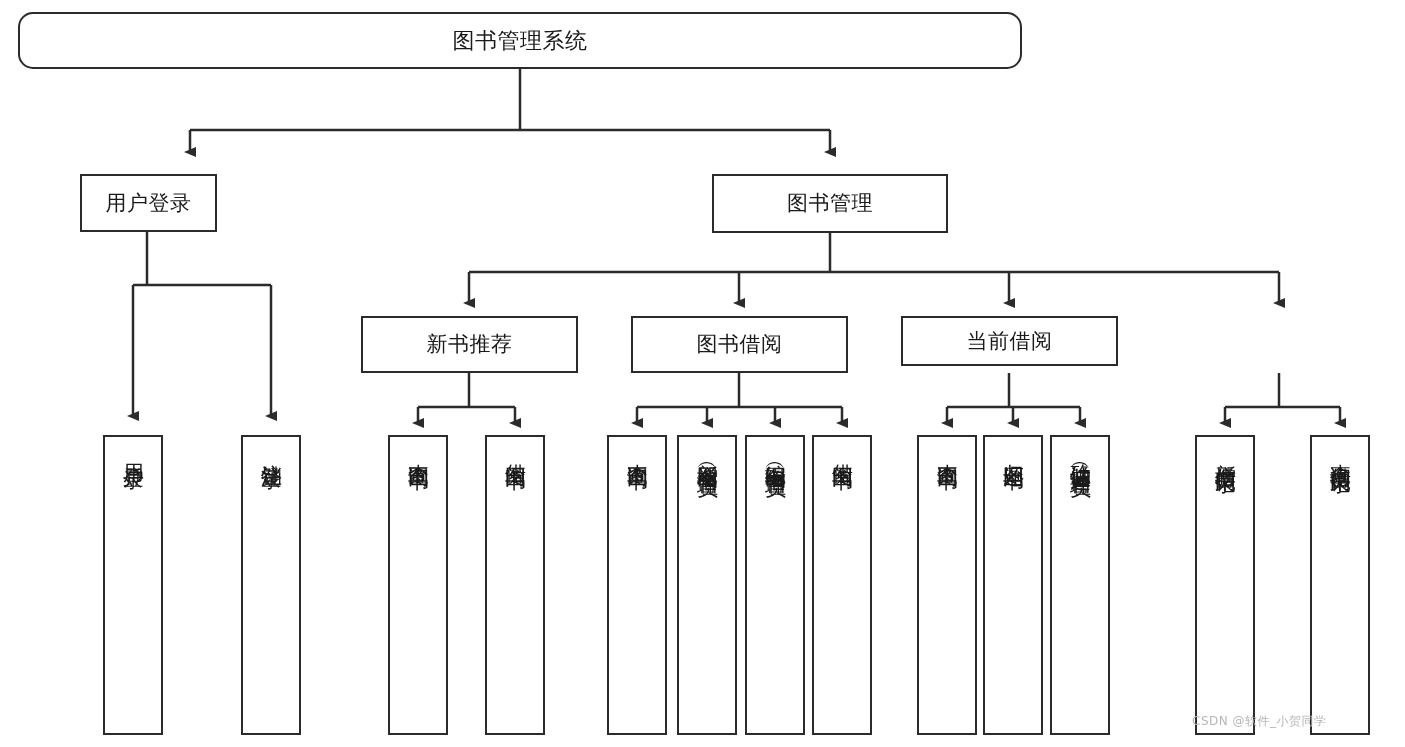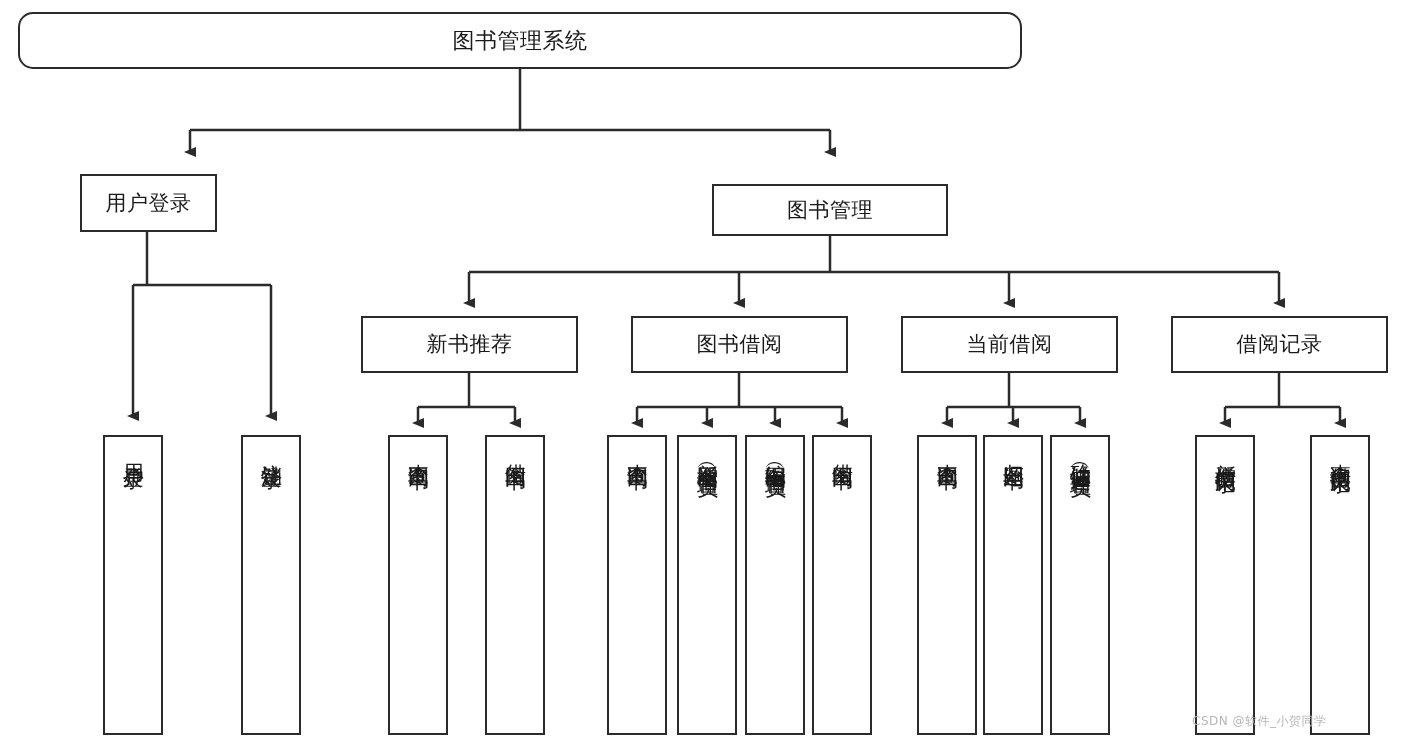--- a/index.html
+++ b/index.html
@@ -125,35 +125,32 @@
     </g>
   </svg>
 
   <div class="node root horizontal" style="left:18px; top:12px; width:1004px; height:57px;border-radius:15px;">
     <span class="node-label">图书管理系统</span>
   </div>
 
   <div class="node horizontal" style="left:80px; top:174px; width:137px; height:58px;">
     <span class="node-label">用户登录</span>
   </div>
-  <div class="node horizontal" style="left:712px; top:184px; width:236px; height:52px;">
+  <div class="node horizontal" style="left:712px; top:174px; width:236px; height:59px;">
     <span class="node-label">图书管理</span>
   </div>
 
   <div class="node horizontal" style="left:361px; top:316px; width:217px; height:57px;">
     <span class="node-label">新书推荐</span>
   </div>
   <div class="node horizontal" style="left:631px; top:316px; width:217px; height:57px;">
     <span class="node-label">图书借阅</span>
   </div>
-  <div class="node horizontal" style="left:901px; top:316px; width:217px; height:57px;justify-content:center;">
+  <div class="node horizontal" style="left:901px; top:316px; width:217px; height:50px;justify-content:center;">
     <span class="node-label">当前借阅</span>
-  </div>
-  <div class="node horizontal" style="left:1171px; top:316px; width:217px; height:57px;">
-    <span class="node-label">借阅记录</span>
   </div>
 
   <div class="node vertical" style="left:103px; top:435px; width:60px; height:300px;">
     <span class="node-label">用户登录</span>
   </div>
   <div class="node vertical" style="left:241px; top:435px; width:60px; height:300px;">
     <span class="node-label">注销登录</span>
   </div>
 
   <div class="node vertical" style="left:388px; top:435px; width:60px; height:300px;">

